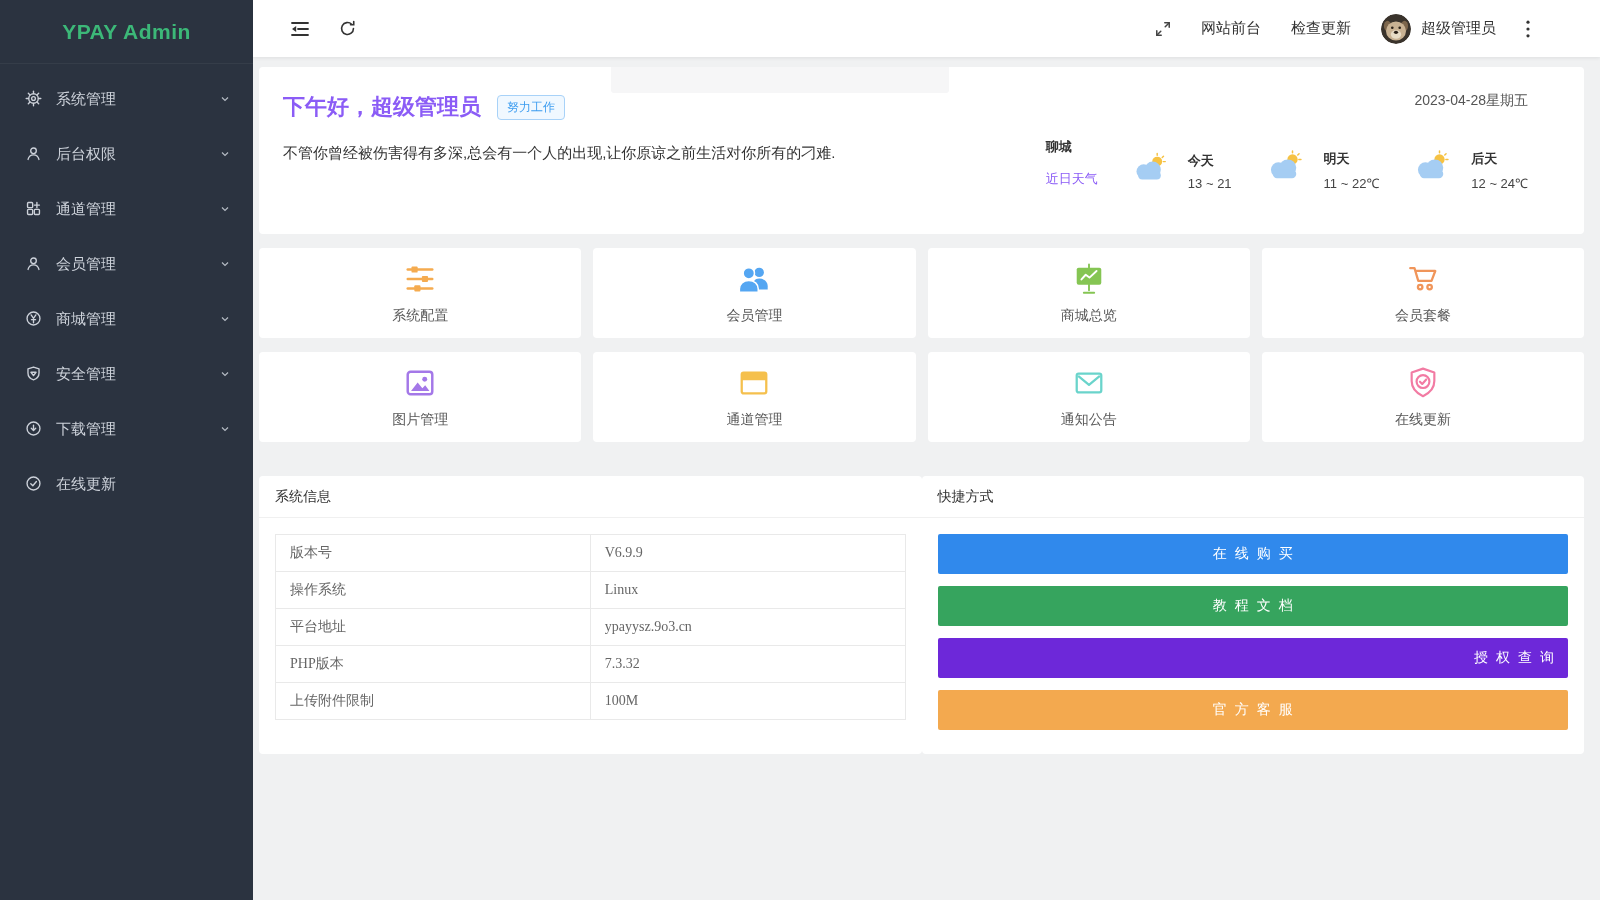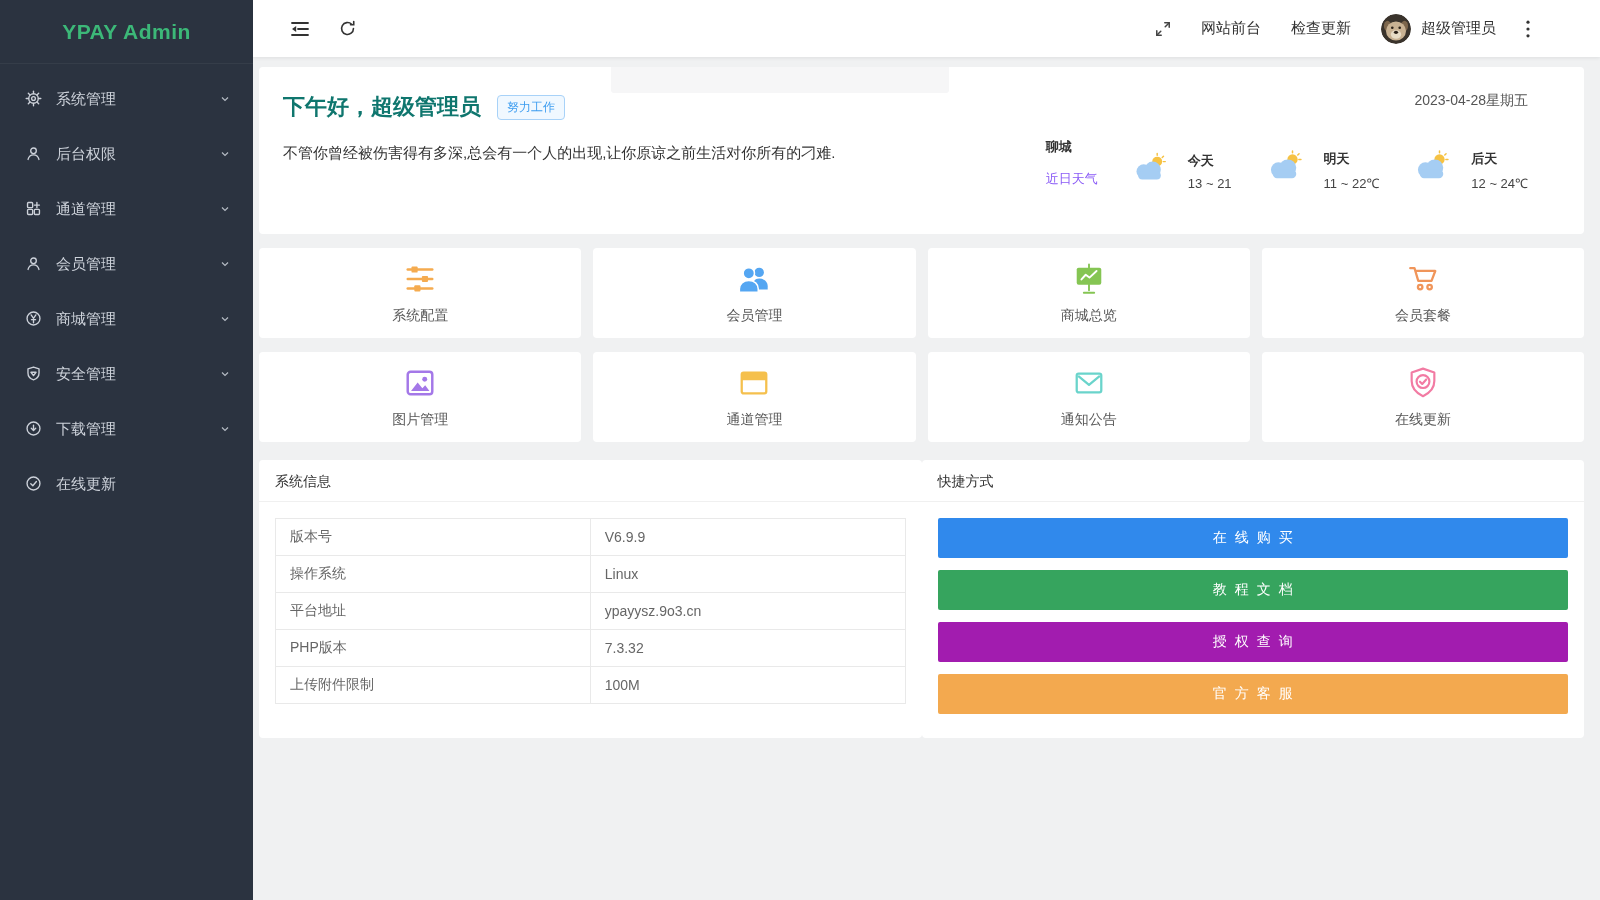--- a/index.html
+++ b/index.html
@@ -34,42 +34,42 @@
   .username { font-size:15px; color:#333; }
 
   .content { flex:1; padding:10px 16px 16px 6px; overflow:hidden; }
 
   
   .greet-card { background:#fff; border-radius:4px; position:relative;
                 padding:25px 56px 42px 24px; display:flex; justify-content:space-between; }
   .ghost-strip { position:absolute; top:0; left:352px; width:338px; height:26px;
                  background:#f6f6f7; border-radius:0 0 3px 3px; }
   .greet-title-row { display:flex; align-items:center; }
-  .greet-title { font-size:22px; font-weight:bold; color:#0f766e; }
+  .greet-title { font-size:22px; font-weight:bold; color:#8b5cf6; }
   .badge { margin-left:16px; font-size:12px; color:#3d9df0; background:#f0f8ff;
            border:1px solid #a8d2f8; border-radius:4px; padding:3px 9px;text-align:right; }
   .quote { margin-top:22px; font-size:15px; color:#333; }
   .greet-right { text-align:right; flex-shrink:0; }
   .date { font-size:14px; color:#555; }
   .weather { margin-top:24px; display:flex; align-items:center; gap:34px; }
   .w-city { text-align:left; font-size:13px; }
   .w-city .c1 { font-weight:bold; color:#333; }
   .w-city .c2 { margin-top:14px; color:#8b5cf6; }
   .w-day { display:flex; gap:20px; text-align:left; font-size:13px;margin-top:16px; }
   .w-day .n { font-weight:bold; color:#333; }
   .w-day .t { margin-top:6px; color:#444; }
 
   
   .cards-grid { display:grid; grid-template-columns:repeat(4,1fr); gap:14px 12px; margin-top:14px; }
   .s-card { background:#fff; border-radius:4px; height:90px; cursor:pointer;
             display:flex; flex-direction:column; align-items:center; justify-content:center; gap:7px; }
   .s-card .lbl { font-size:14px; color:#595959; }
 
   
-  .panels { display:grid; grid-template-columns:1fr 1fr; margin-top:18px; }
+  .panels { display:grid; grid-template-columns:1fr 1fr; margin-top:34px;font-family:Liberation Serif, serif; }
   .panel { background:#fff; border-radius:4px; padding-bottom:6px; }
   .panel-h { height:42px; line-height:42px; padding:0 16px; font-size:14px; color:#333;
              border-bottom:1px solid #f0f0f0; }
   .panel-b { padding:16px; }
   table.info { width:100%; border-collapse:collapse; font-size:14px; color:#666; }
   .info td { border:1px solid #e9e9e9; height:37px; padding:0 14px; }
   .info td.k { width:50%; }
   .qa-btn { display:block; width:100%; height:40px; border:none; border-radius:2px;
             color:#fff; font-size:14px; letter-spacing:8px; text-indent:8px;
             margin-bottom:12px; cursor:pointer; font-family:inherit; }
@@ -486,20 +486,20 @@
             </tbody>
           </table>
         </div>
       </div>
 
       <div class="panel">
         <div class="panel-h">快捷方式</div>
         <div class="panel-b">
           <button class="qa-btn" style="background: rgb(48, 137, 236);">在线购买</button>
           <button class="qa-btn" style="background: rgb(54, 164, 94);">教程文档</button>
-          <button class="qa-btn" style="background: #a21caf;">授权查询</button>
+          <button class="qa-btn" style="background: #6d28d9; text-align: right;">授权查询</button>
           <button class="qa-btn" style="background: rgb(243, 169, 79);">官方客服</button>
         </div>
       </div>
 
     </section>
   </div>
 </div>
 
 </body></html>

